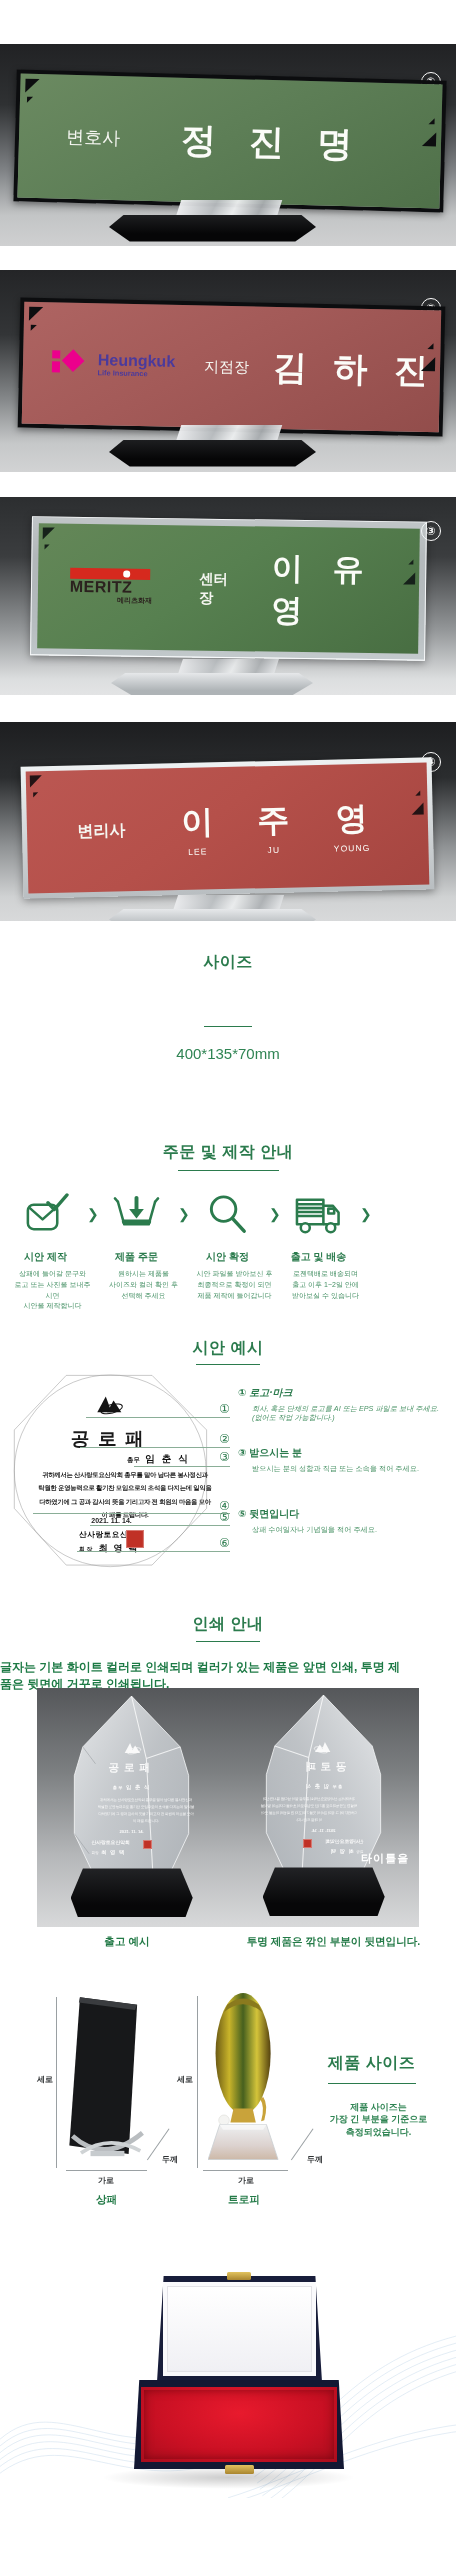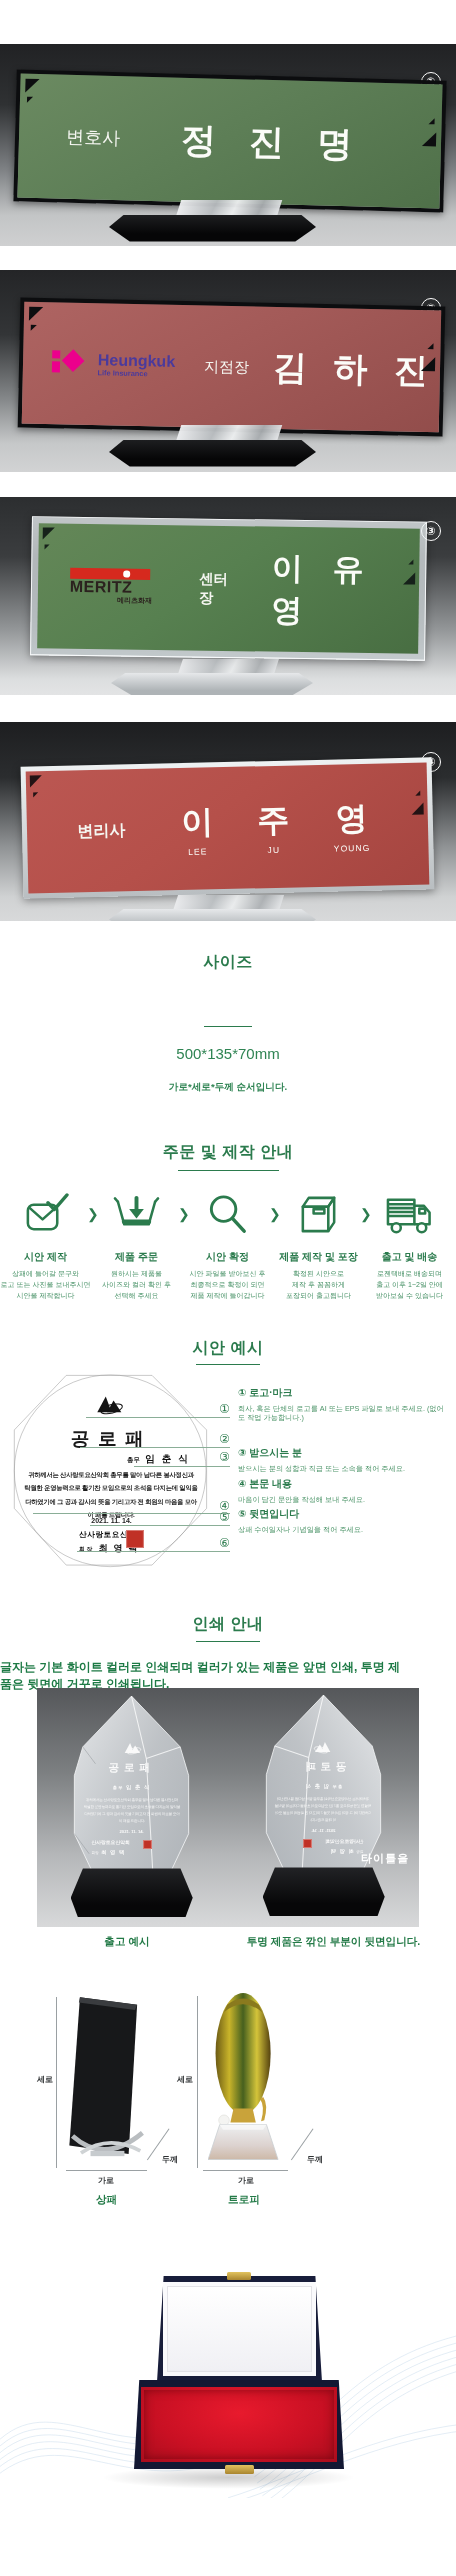--- a/index.html
+++ b/index.html
@@ -1,19 +1,19 @@
 <!DOCTYPE html>
 <html style="font-size:8.5px"><head>
 <meta charset="utf-8">
 <style>
   html,body{margin:0;padding:0;background:#ffffff;}
   #page{position:relative;width:456px;height:2576px;background:#fff;overflow:hidden;
         font-family:"Liberation Sans","DejaVu Sans",sans-serif;}
   .abs{position:absolute;}
-  .pre{white-space:pre-line;}
+  .pre{white-space:pre-line;margin-left:14px;}
   .serif{font-family:"Liberation Serif","DejaVu Serif",serif;}
 
   
   .photo{position:absolute;left:0;width:456px;overflow:hidden;}
   .ph1{background:linear-gradient(180deg,#212224 0%,#2f3133 30%,#7e8184 62%,#c3c5c6 85%,#cfd0d1 100%);}
   .ph2{background:linear-gradient(180deg,#242527 0%,#333537 32%,#85888a 64%,#c6c8c9 86%,#d2d3d4 100%);}
   .ph3{background:linear-gradient(180deg,#2c2e30 0%,#3b3d3f 30%,#96999b 68%,#dcdedf 92%,#e3e4e5 100%);}
   .ph4{background:linear-gradient(180deg,#1d1e20 0%,#2b2d2f 28%,#8e9193 62%,#d0d2d3 88%,#d8d9da 100%);}
   .badge{position:absolute;right:15px;top:28px;width:18px;height:18px;border:1.1px solid #fff;
          border-radius:50%;color:#fff;font-size:11.7px;line-height:18px;text-align:center;font-weight:bold;}
@@ -165,22 +165,21 @@
           </div>
         </div>
       </div>
     </div>
     <div class="stand-crystal" style="left:175px;top:173px;width:106px;height:19px;opacity:.85;"></div>
     <div class="stand-base-light" style="left:109px;top:187px;width:207px;height:23.4px;"></div>
   </div>
 
   <div class="sec-title" style="top:952px;">사이즈</div>
   <div class="sec-underline" style="left:204px;top:1026px;width:48px;"></div>
-  <div class="green-big" style="top:1045px;">500*135*70mm</div>
-  <div class="green-note" style="top:1081px;">가로*세로*두께 순서입니다.</div>
+  <div class="green-big" style="top:1045px;">400*135*70mm</div>
 
   <div class="sec-title" style="top:1142px;">주문 및 제작 안내</div>
   <div class="sec-underline" style="left:178px;top:1170px;width:101px;"></div>
 
   <div class="steps-row">
     <div class="step">
       <div class="ic">
         <svg width="47" height="47" viewBox="0 0 48 48" fill="none" stroke="#2b7b4d" stroke-width="2.6" stroke-linecap="round" stroke-linejoin="round">
           <rect x="6" y="14" width="30" height="25" rx="6"></rect>
             <path d="M7.5 17 L21 29 L34.5 17"></path>
@@ -211,34 +210,20 @@
       <div class="ic">
         <svg width="47" height="47" viewBox="0 0 48 48" fill="none" stroke="#2b7b4d" stroke-width="3" stroke-linecap="round">
           <circle cx="20" cy="18.5" r="12.5"></circle>
             <line x1="29.5" y1="28.5" x2="41" y2="41" stroke-width="3.6"></line>
         </svg>
       </div>
       <div class="lb">시안 확정</div>
       <div class="ds pre">시안 파일을 받아보신 후
 최종적으로 확정이 되면
 제품 제작에 들어갑니다</div>
-    </div>
-    <div class="step">
-      <div class="ic">
-        <svg width="47" height="47" viewBox="0 0 48 48" fill="none" stroke="#2b7b4d" stroke-width="2.6" stroke-linejoin="round">
-          <path d="M8 16 L14 7 H40 L34 16 Z"></path>
-            <path d="M8 16 H34 V41 H8 Z"></path>
-            <path d="M34 16 L40 7 V32 L34 41"></path>
-          <rect x="19" y="18.5" width="11" height="4.5"></rect>
-        </svg>
-      </div>
-      <div class="lb">제품 제작 및 포장</div>
-      <div class="ds pre">확정된 시안으로
-제작 후 꼼꼼하게
-포장되어 출고됩니다</div>
     </div>
     <div class="step">
       <div class="ic">
         <svg width="47" height="47" viewBox="0 0 48 48" fill="none" stroke="#2b7b4d" stroke-width="2.6" stroke-linejoin="round">
           <rect x="2" y="9" width="27" height="25"></rect>
             <path d="M2 13.5 H29 M2 17.5 H29 M2 21.5 H29 M2 25.5 H29"></path>
           <path d="M29 15 H38.5 L44.5 22 V34 H29"></path>
             <rect x="34" y="18" width="6" height="5"></rect>
           <circle cx="10.5" cy="37.5" r="4.6" fill="#fff"></circle>
             <circle cx="36.5" cy="37.5" r="4.6" fill="#fff"></circle>
@@ -295,31 +280,27 @@
     <div class="d-line" style="left:77px;top:182px;width:153px;"></div>
 
     <span class="d-marker" style="left:217px;top:34px;">①</span>
     <span class="d-marker" style="left:217px;top:64px;">②</span>
     <span class="d-marker" style="left:217px;top:82px;">③</span>
     <span class="d-marker" style="left:217px;top:131px;">④</span>
     <span class="d-marker" style="left:217px;top:142px;">⑤</span>
     <span class="d-marker" style="left:217px;top:168px;">⑥</span>
   </div>
 
-  <div class="d-item" style="top:1386px;">
+  <div class="d-item" style="top:1386px;font-style:italic;">
     <div class="hd"><span>①</span> <span>로고·마크</span></div>
     <div class="bd pre">회사, 혹은 단체의 로고를 AI 또는 EPS 파일로 보내 주세요. (없어도 작업 가능합니다.)</div>
   </div>
   <div class="d-item" style="top:1446px;">
     <div class="hd"><span>③</span> <span>받으시는 분</span></div>
     <div class="bd pre">받으시는 분의 성함과 직급 또는 소속을 적어 주세요.</div>
-  </div>
-  <div class="d-item" style="top:1477px;">
-    <div class="hd"><span>④</span> <span>본문 내용</span></div>
-    <div class="bd pre">마음이 담긴 문안을 작성해 보내 주세요.</div>
   </div>
   <div class="d-item" style="top:1507px;">
     <div class="hd"><span>⑤</span> <span>뒷면입니다</span></div>
     <div class="bd pre">상패 수여일자나 기념일을 적어 주세요.</div>
   </div>
 
   <div class="sec-title" style="top:1614px;">인쇄 안내</div>
   <div class="sec-underline" style="left:196px;top:1641px;width:64px;"></div>
   <div class="abs" style="left:0;top:1659px;width:408px;font-size:12px;font-weight:bold;color:#1d7a45;">글자는 기본 화이트 컬러로 인쇄되며 컬러가 있는 제품은 앞면 인쇄, 투명 제품은 뒷면에 거꾸로 인쇄됩니다.</div>
 
@@ -442,20 +423,27 @@
     <polygon points="22,252 110,252 104,262 28,262" fill="#ffffff" opacity=".55"></polygon>
   </svg>
   <div class="dim-line" style="left:197px;top:1996px;width:0.5px;height:172px;"></div>
   <div class="dim-label" style="left:177px;top:2074px;">세로</div>
   <div class="dim-line" style="left:203px;top:2170px;width:85px;height:0.5px;"></div>
   <div class="dim-label" style="left:238px;top:2175px;">가로</div>
   <div class="dim-line" style="left:283px;top:2144px;width:38px;height:0.5px;transform:rotate(-55deg);"></div>
   <div class="dim-label" style="left:307px;top:2154px;">두께</div>
   <div class="cap" style="left:212px;top:2193px;width:64px;">트로피</div>
 
+  <div class="abs" style="left:313px;top:2053px;width:117px;text-align:center;">
+    <div style="font-size:16px;font-weight:bold;color:#2b7b4d;letter-spacing:0.5px;">제품 사이즈</div>
+    <div style="width:88px;height:1.1px;background:#2b7b4d;margin:8.5px auto 0;"></div>
+    <div class="pre" style="margin-top:17px;font-size:9px;font-weight:bold;color:#2f8453;line-height:12.7px;">제품 사이즈는
+가장 긴 부분을 기준으로
+측정되었습니다.</div>
+  </div>
 
   <div class="abs" style="left:0;top:2275px;width:456px;height:223px;">
     <svg width="456" height="223" style="position:absolute;left:0;top:0;" viewBox="0 0 860 420">
       <g fill="none" stroke="#9fc0dd" stroke-width="1" opacity="0.55">
         <path d="M-20 330 C 90 200, 200 360, 400 290"></path>
         <path d="M-20 342 C 95 212, 205 372, 405 302"></path>
         <path d="M-20 354 C 100 224, 210 384, 410 314"></path>
         <path d="M-20 366 C 105 238, 215 396, 415 326"></path>
         <path d="M-20 378 C 110 252, 220 408, 420 338"></path>
         <path d="M-20 390 C 115 266, 225 420, 425 350"></path>

